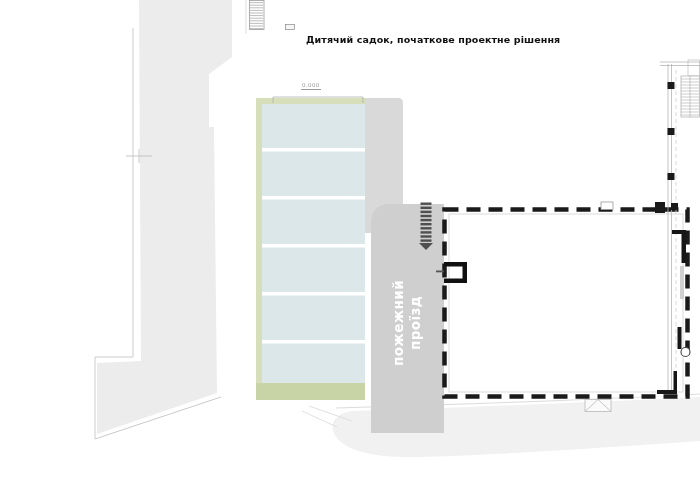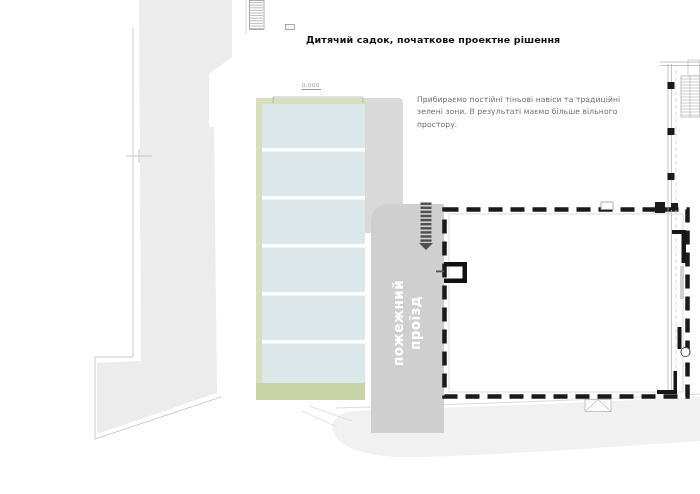--- a/index.html
+++ b/index.html
@@ -128,25 +128,20 @@
         <rect x="677.5" y="327" width="4" height="22"></rect>
         <rect x="673.5" y="371" width="3.5" height="20"></rect>
         <rect x="657" y="390" width="20" height="4"></rect>
       </g>
       <circle cx="685.5" cy="352" r="4.5" fill="#ffffff" stroke="#444444" stroke-width="1.1"></circle>
     </g>
   </svg>
 
   <div class="page-title">Дитячий садок, початкове проектне рішення</div>
 
-  <div class="annotation">
-    <div>Прибираємо постійні тіньові навіси та традиційні</div>
-    <div>зелені зони. В результаті маємо більше вільного</div>
-    <div>простору.</div>
-  </div>
 
   <div class="elevation">
     <span>0.000</span>
   </div>
 
   <div class="fire-lane-label">
     <div class="rot">
       <div>пожежний</div>
       <div>проїзд</div>
     </div>

